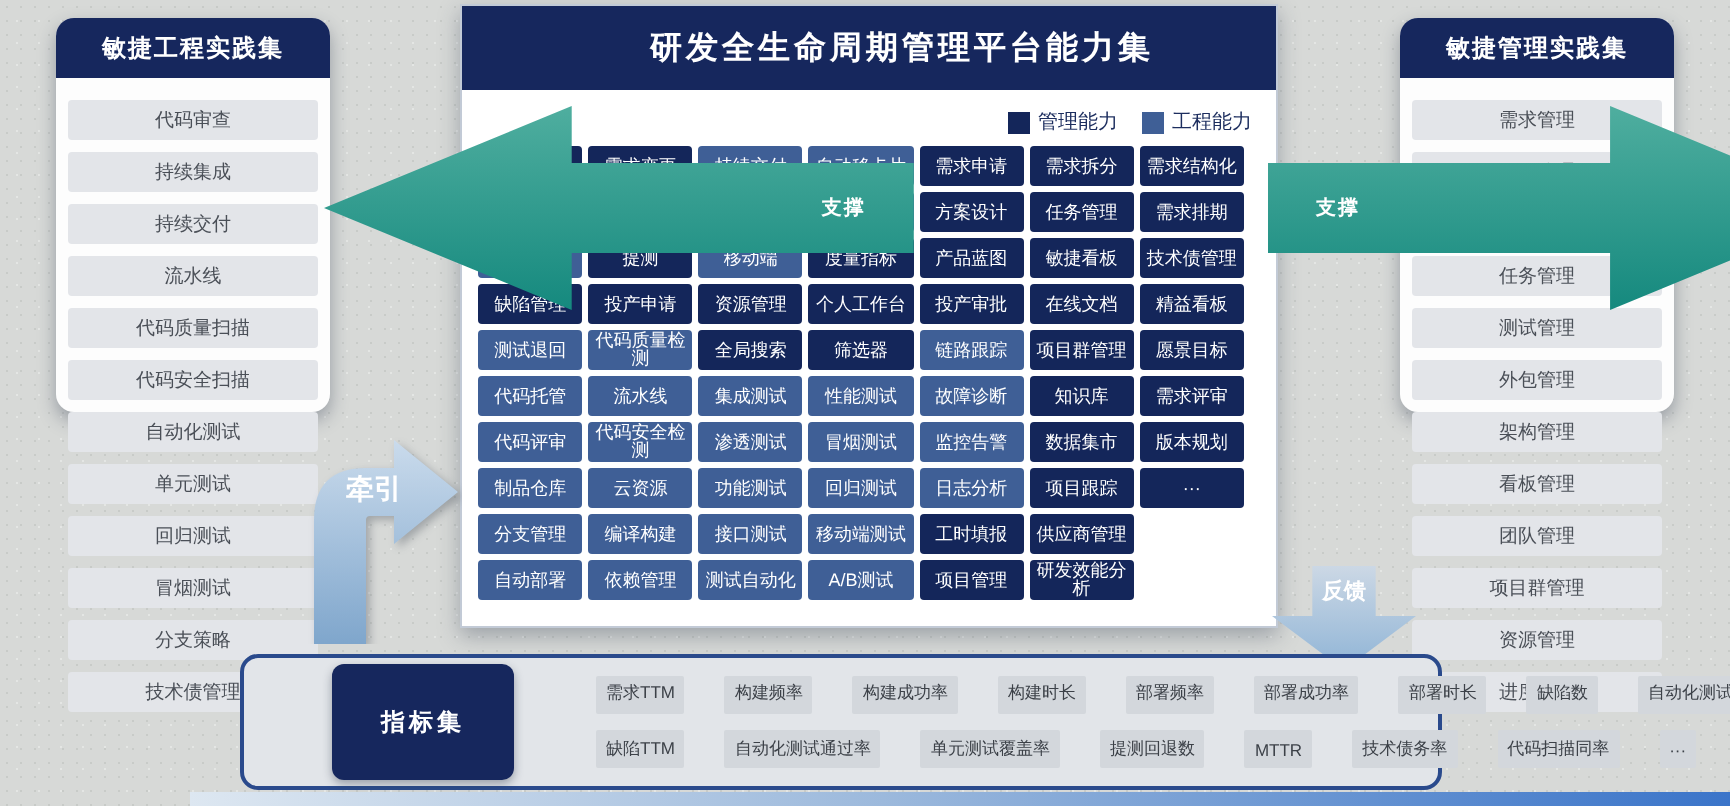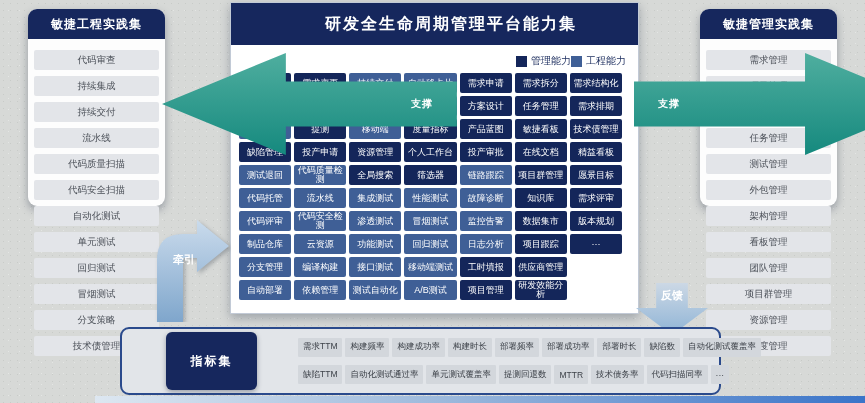--- a/index.html
+++ b/index.html
@@ -19,21 +19,21 @@
     font-weight:bold;text-align:center;letter-spacing:1px;border-radius:9px 9px 0 0;}
   .side-panel .bd{display:grid;grid-template-columns:1fr;gap:6px 4px;padding:11px 6px;}
   .chip{background:#e3e5e9;color:#4a4f57;font-size:9.5px;height:20px;display:flex;align-items:center;
     justify-content:center;border-radius:2px;white-space:nowrap;overflow:hidden;}
 
   
   .center-panel{position:absolute;left:230px;top:2px;width:407px;height:310px;background:#ffffff;
     border:1px solid #c2cad6;box-shadow:0 4px 10px rgba(50,60,80,.35);}
   .center-panel .hd{height:42px;background:#16275d;color:#fff;display:flex;align-items:center;
     justify-content:center;font-size:16px;font-weight:bold;letter-spacing:2px;padding-left:33px;}
-  .legend{position:absolute;top:51px;right:12px;display:flex;align-items:center;}
+  .legend{position:absolute;top:51px;right:12px;display:flex;gap:12px;align-items:center;}
   .legend .item{display:flex;align-items:center;gap:4px;font-size:10px;color:#1c2d5e;}
   .sw{width:11px;height:11px;display:inline-block;}
   .sw.management{background:#14265a;} .sw.engineering{background:#3f5f96;}
 
   .cap-grid{position:absolute;left:8px;right:16px;top:70px;display:grid;
     grid-template-columns:repeat(7,1fr);gap:3px;}
   .cell{height:20px;display:flex;align-items:center;justify-content:center;color:#fff;font-size:9px;
     line-height:9px;text-align:center;border-radius:2px;padding:0 1px;overflow:hidden;}
   .cell.management{background:#14265a;} .cell.engineering{background:#3f5f96;}
   .cell.blank{visibility:hidden;}
@@ -44,38 +44,38 @@
     filter:drop-shadow(2px 3px 3px rgba(60,70,80,.45));}
   .arrow-teal.toleft{left:162px;background:linear-gradient(180deg,#4fae9f,#15897e);
     clip-path:polygon(0 50%,42% 0,42% 28%,100% 28%,100% 72%,42% 72%,42% 100%);
     justify-content:center;padding-left:26%;}
   .arrow-teal.toright{left:634px;background:linear-gradient(180deg,#4fae9f,#15897e);
     clip-path:polygon(100% 50%,58% 0,58% 28%,0 28%,0 72%,58% 72%,58% 100%);
     justify-content:center;padding-right:26%;}
 
   
   .arrow-pull{position:absolute;left:139px;top:212px;width:92px;height:110px;}
-  .arrow-pull .lbl{position:absolute;left:34px;top:40px;color:#fff;font-size:11px;font-weight:bold;}
+  .arrow-pull .lbl{position:absolute;left:34px;top:24px;color:#fff;font-size:14px;font-weight:bold;}
 
   
   .arrow-feedback{position:absolute;left:636px;top:283px;width:72px;height:52px;
     background:linear-gradient(180deg,#ccd8e5,#8fb4d6);
     clip-path:polygon(28% 0,72% 0,72% 48%,100% 48%,50% 100%,0 48%,28% 48%);
     display:flex;justify-content:center;color:#fff;font-size:11px;font-weight:bold;padding-top:5px;
     box-sizing:border-box;}
 
   
   .metrics-panel{position:absolute;left:120px;top:327px;width:601px;height:68px;background:#e2e5e9;
     border:2px solid #2a4a8c;border-radius:9px;box-sizing:border-box;}
   .metrics-title{position:absolute;left:44px;top:3px;width:91px;height:58px;background:#16275d;
     border-radius:6px;color:#fff;font-size:12px;font-weight:bold;letter-spacing:2px;display:flex;
     align-items:center;justify-content:center;box-shadow:0 2px 5px rgba(40,50,70,.4);}
   .metrics-rows{position:absolute;left:176px;right:8px;top:0;bottom:0;display:flex;
     flex-direction:column;justify-content:space-evenly;}
-  .metrics-row{display:flex;gap:3px;}
+  .metrics-row{display:flex;gap:20px;}
   .mchip{background:#d3d7dc;color:#3c4148;font-size:8.5px;height:19px;display:inline-flex;
     align-items:center;justify-content:center;padding:0 5px;white-space:nowrap;border-radius:1px;}
 
   .bottom-strip{position:absolute;left:95px;right:0;bottom:0;height:7px;
     background:linear-gradient(90deg,#dde7f1 0%,#9cb9dc 45%,#3a74c9 100%);}
 </style>
 </head>
 <body>
 
 <div class="canvas">

